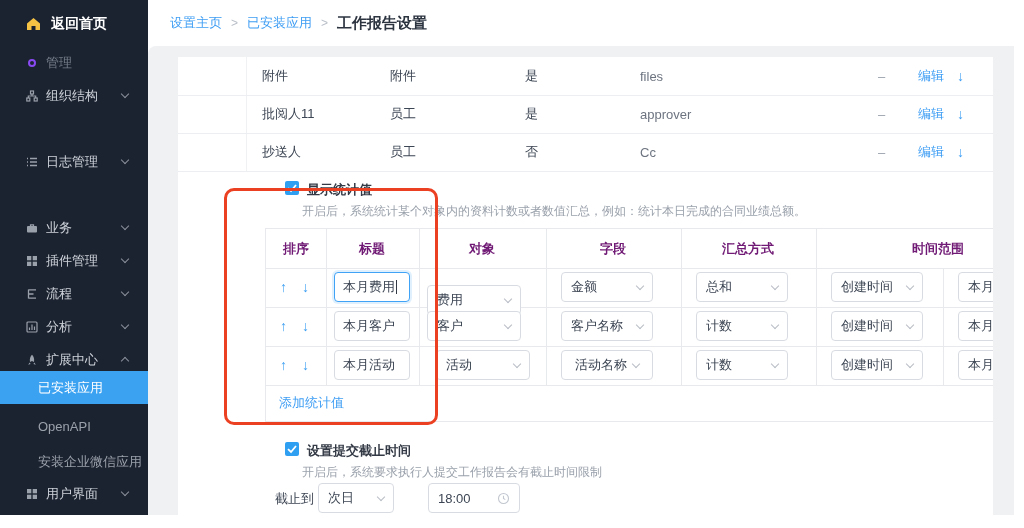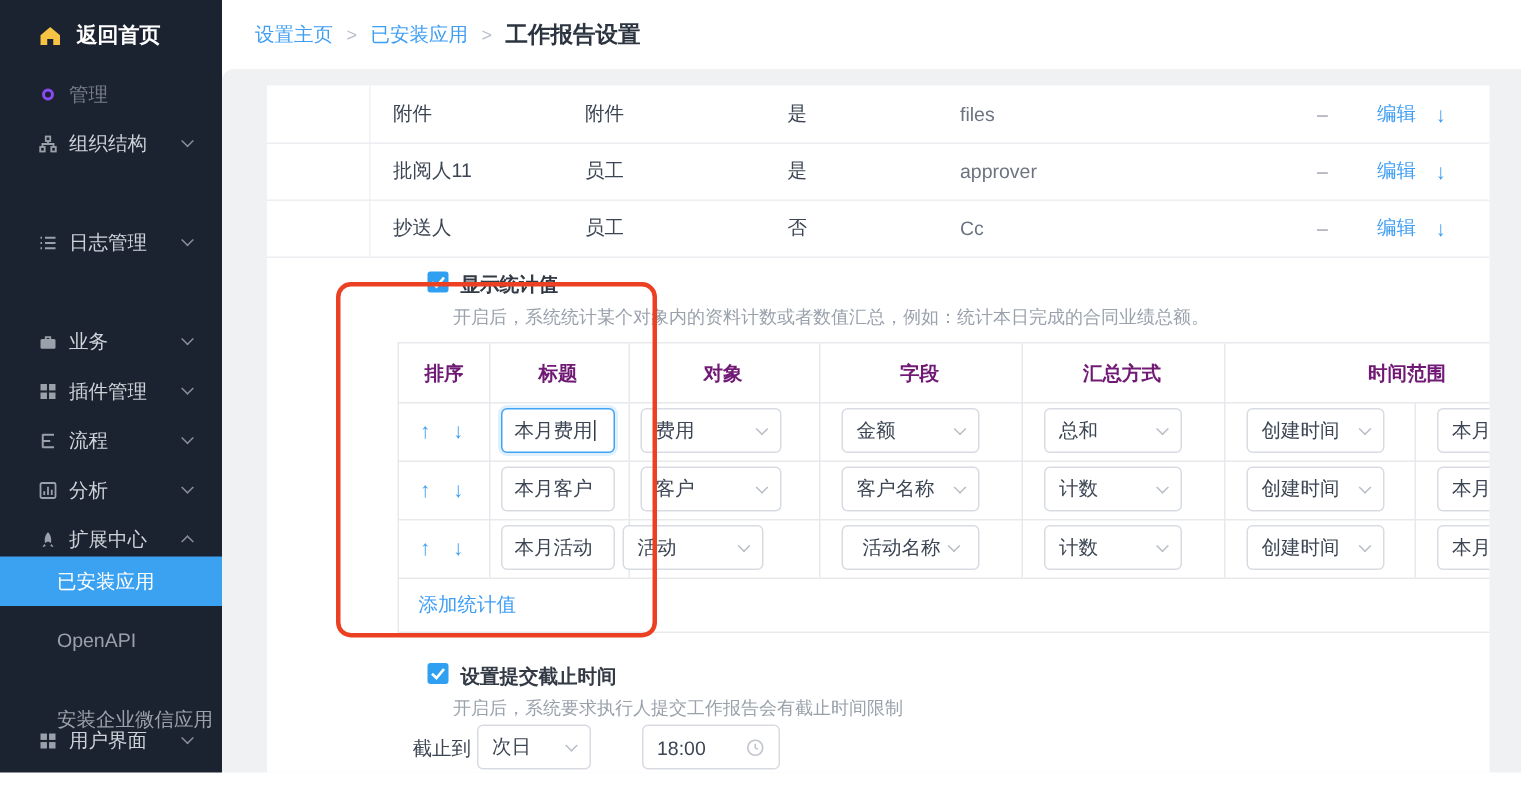--- a/index.html
+++ b/index.html
@@ -172,21 +172,21 @@
       <span class="lbl">扩展中心</span>
       <span class="chev up"></span>
     </div>
 
     <div class="sub-item active" style="top:371px">
       <span class="lbl">已安装应用</span>
     </div>
     <div class="sub-item" style="top:410px">
       <span class="lbl">OpenAPI</span>
     </div>
-    <div class="sub-item" style="top:463px">
+    <div class="sub-item" style="top:445px">
       <span class="lbl">安装企业微信应用</span>
     </div>
 
     <div class="nav-item" style="top:477px">
       <span class="ic">
         <svg width="12" height="12" viewBox="0 0 12 12" fill="#9aa1ab">
             <rect x="1" y="1" width="4.3" height="4.3"></rect>
             <rect x="6.7" y="1" width="4.3" height="4.3"></rect>
             <rect x="1" y="6.7" width="4.3" height="4.3"></rect>
             <rect x="6.7" y="6.7" width="4.3" height="4.3"></rect>
@@ -271,21 +271,21 @@
         <span class="th" style="left:347px">字段</span>
         <span class="th" style="left:482px">汇总方式</span>
         <span class="th" style="left:672px">时间范围</span>
 
         <span class="sortarr" style="left:14px; top:43px;">↑</span>
         <span class="sortarr" style="left:36px; top:43px;">↓</span>
         <div class="inp focused" style="left:68px; top:43px; width:76px;">
             <span>本月费用</span>
             <span class="caret"></span>
           </div>
-        <div class="sel" style="left:161px; top:43px; width:94px;">
+        <div class="sel" style="left:161px; top:56px; width:94px;">
             <span>费用</span>
             <span class="dn"></span>
           </div>
         <div class="sel" style="left:295px; top:43px; width:92px;">
             <span>金额</span>
             <span class="dn"></span>
           </div>
         <div class="sel" style="left:430px; top:43px; width:92px;">
             <span>总和</span>
             <span class="dn"></span>
@@ -321,21 +321,21 @@
           </div>
         <div class="sel" style="left:692px; top:82px; width:92px;">
             <span>本月</span>
           </div>
 
         <span class="sortarr" style="left:14px; top:121px;">↑</span>
         <span class="sortarr" style="left:36px; top:121px;">↓</span>
         <div class="inp" style="left:68px; top:121px; width:76px;">
             <span>本月活动</span>
           </div>
-        <div class="sel" style="left:149px; top:121px; width:94px;">
+        <div class="sel" style="left:170px; top:121px; width:94px;">
             <span>活动</span>
             <span class="dn"></span>
           </div>
         <div class="sel" style="left:295px; top:121px; width:92px;justify-content:center;">
             <span>活动名称</span>
             <span class="dn"></span>
           </div>
         <div class="sel" style="left:430px; top:121px; width:92px;">
             <span>计数</span>
             <span class="dn"></span>

